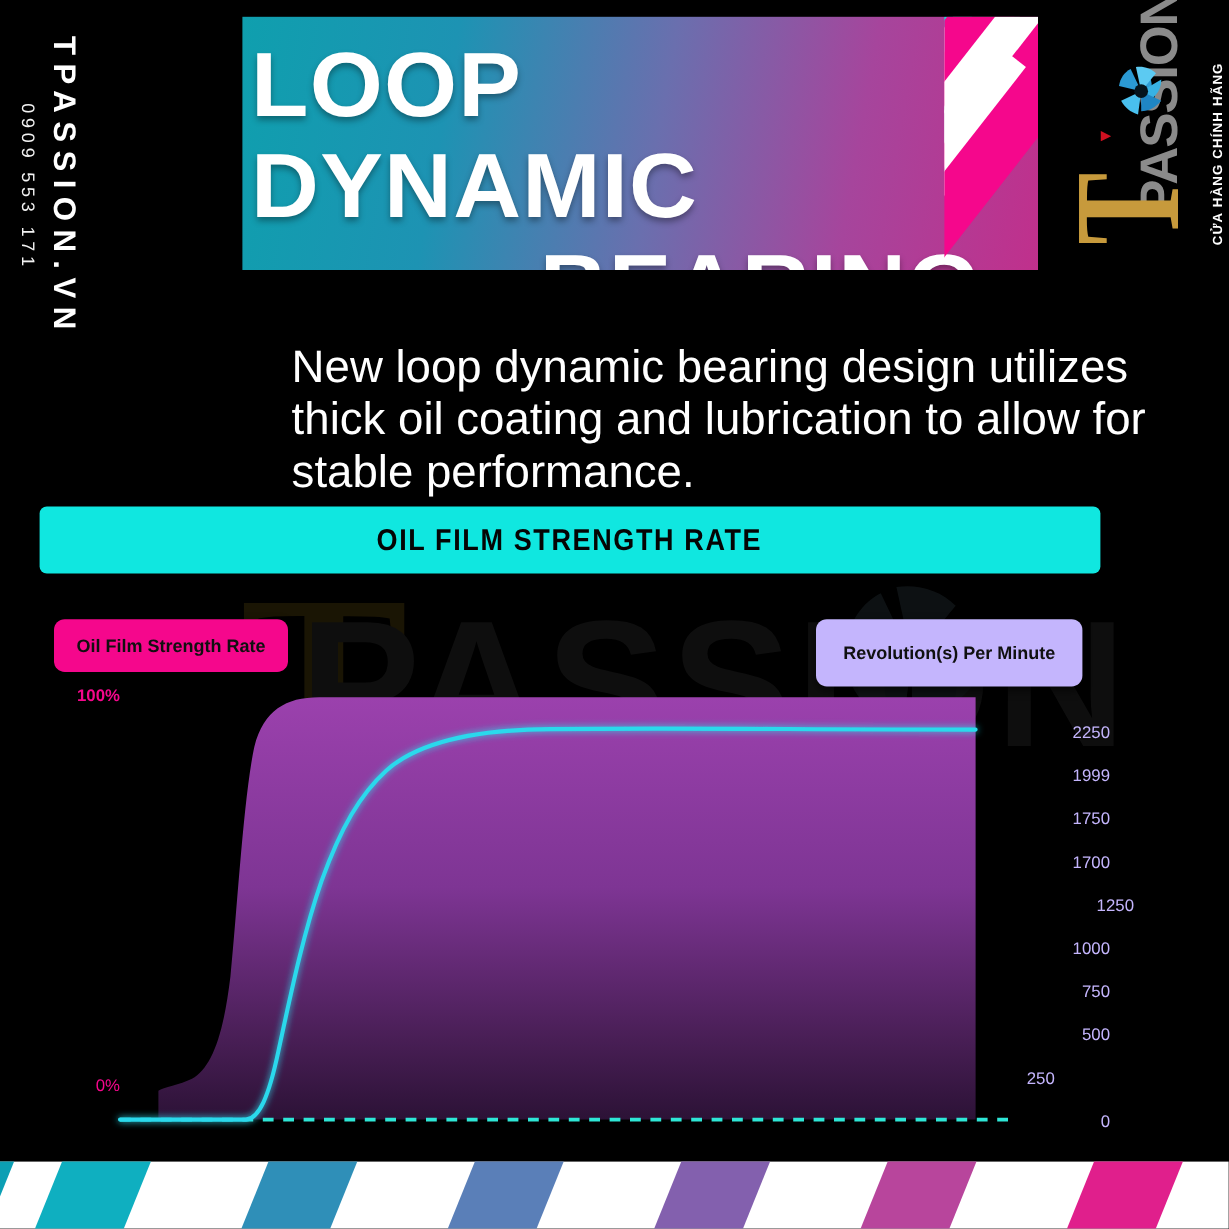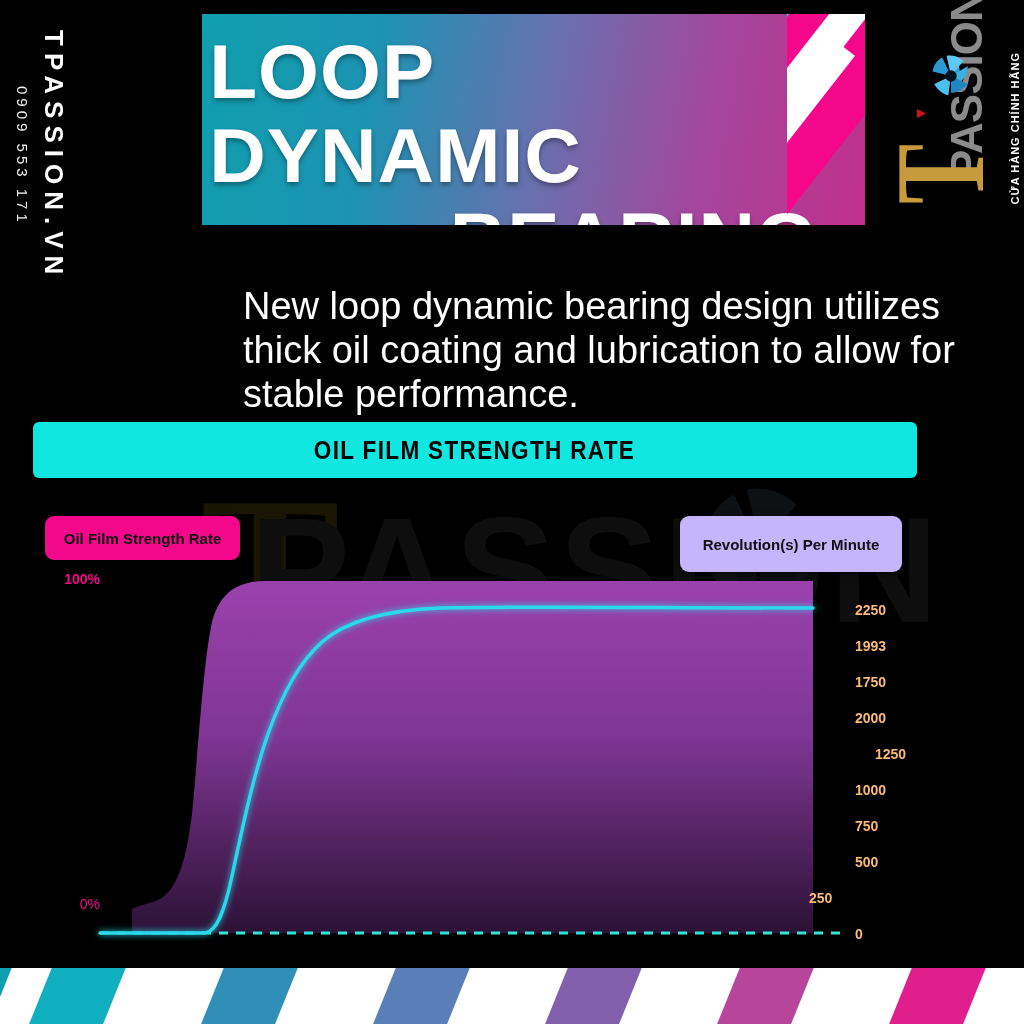--- a/index.html
+++ b/index.html
@@ -136,21 +136,21 @@
   #badge-left  { left: 45px;  top: 32px; width: 195px; height: 44px; background: #f5078c; }
   #badge-right { left: 680px; top: 32px; width: 222px; height: 56px; background: #c4b5fd; }
 
   
   #plot { position: absolute; left: 0; top: 0; width: 1024px; height: 484px; }
 
   .axis-label {
     position: absolute; font-size: 14px; font-weight: 400;
   }
   .axis-left  { color: #f5078c; text-align: right; width: 60px; }
-  .axis-right { color: #fdba74; text-align: left;  width: 70px; font-weight: bold; }
+  .axis-right { color: #c4b5fd; text-align: right;  width: 70px; }
 </style>
 </head>
 <body>
 
 <div id="side-brand">
   <div id="brand-name">TPASSION.VN</div>
   <div id="brand-phone">0909 553 171</div>
 </div>
 
 <div id="banner">
@@ -262,23 +262,23 @@
              C244 336 254 290 268 250
              C284 206 300 178 322 158
              C348 135 390 126 440 124
              C520 122 660 124 813 124"></path>
   </svg>
 
   <div class="axis-label axis-left" style="left:40px; top:87px;font-weight:bold;">100%</div>
   <div class="axis-label axis-left" style="left:40px; top:412px;">0%</div>
 
   <div class="axis-label axis-right" style="left:855px; top:118px;">2250</div>
-  <div class="axis-label axis-right" style="left:855px; top:154px;">1993</div>
+  <div class="axis-label axis-right" style="left:855px; top:154px;">1999</div>
   <div class="axis-label axis-right" style="left:855px; top:190px;">1750</div>
-  <div class="axis-label axis-right" style="left:855px; top:226px;">2000</div>
+  <div class="axis-label axis-right" style="left:855px; top:226px;">1700</div>
   <div class="axis-label axis-right" style="left:855px; top:262px;margin-left:20px;">1250</div>
   <div class="axis-label axis-right" style="left:855px; top:298px;">1000</div>
   <div class="axis-label axis-right" style="left:855px; top:334px;">750</div>
   <div class="axis-label axis-right" style="left:855px; top:370px;">500</div>
   <div class="axis-label axis-right" style="left:809px; top:406px;">250</div>
   <div class="axis-label axis-right" style="left:855px; top:442px;">0</div>
 </div>
 
 <div style="position:absolute; left:0; top:968px; width:1024px; height:56px; background:#fff; overflow:hidden;">
   <div style="position:absolute;left:0;top:0;width:1024px;height:56px;">

